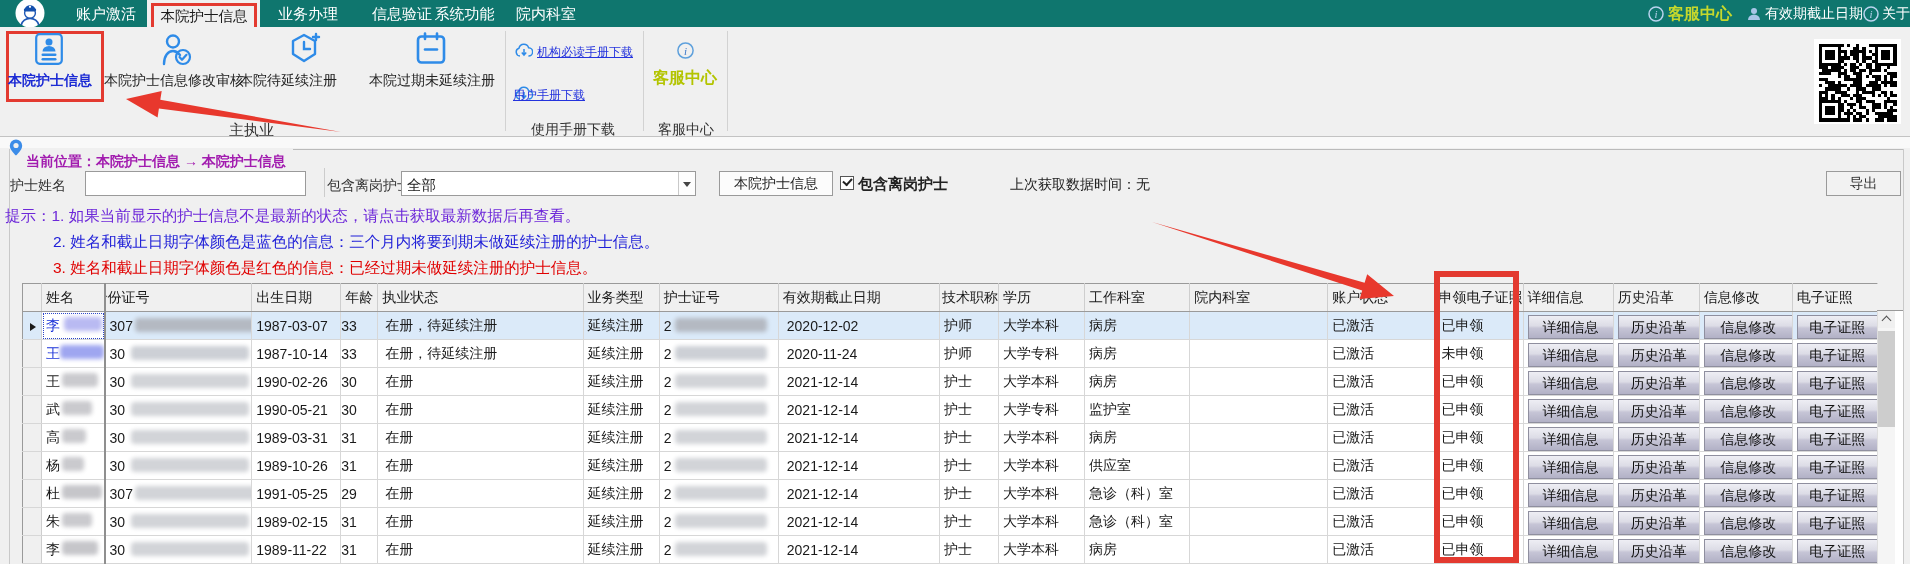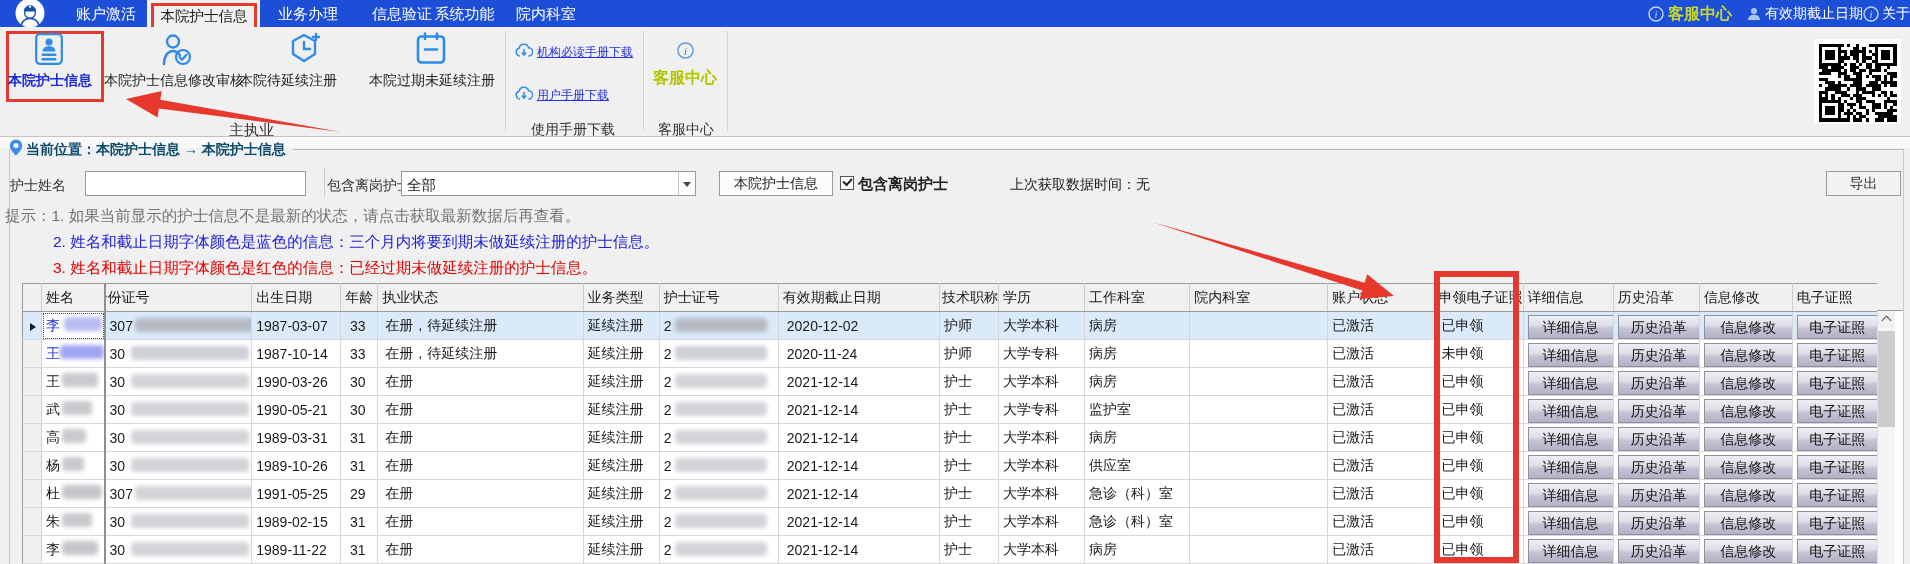--- a/index.html
+++ b/index.html
@@ -1,33 +1,33 @@
 <!DOCTYPE html>
 <html><head>
 <meta charset="utf-8">
 <style>
 html,body{margin:0;padding:0;}
 body{width:1910px;height:564px;overflow:hidden;background:#f0f0f0;font-family:"Liberation Sans",sans-serif;position:relative;}
 .abs{position:absolute;}
 
-#topbar{position:absolute;left:0;top:0;width:1910px;height:27px;background:#1d4ed8;}
+#topbar{position:absolute;left:0;top:0;width:1910px;height:27px;background:#0f766e;}
 .menuitem{position:absolute;top:0;height:27px;line-height:27px;color:#fff;font-size:15px;}
 #tabbg{position:absolute;left:147px;top:0;width:113px;height:27px;background:#f0f0f0;}
 #tab{position:absolute;left:151px;top:3px;width:100px;height:21px;background:#f0f0f0;border:3.5px solid #e33a30;color:#1a1a1a;font-size:14.5px;text-align:center;line-height:21px;}
 .topright{position:absolute;top:0;height:27px;line-height:27px;color:#fff;font-size:15px;}
 
 #toolbar{position:absolute;left:0;top:27px;width:1910px;height:109px;background:#f0f0f0;border-bottom:1px solid #c3c3c3;}
 .tlabel{position:absolute;top:45px;font-size:14px;color:#222;white-space:nowrap;}
 .vsep{position:absolute;top:4px;height:100px;width:1px;background:#d2d2d2;}
 .dlink{position:absolute;font-size:12px;color:#2433dd;text-decoration:underline;white-space:nowrap;}
 .glabel{position:absolute;top:94px;font-size:14px;color:#333;white-space:nowrap;}
 #redbox1{position:absolute;left:6px;top:4px;width:92px;height:65px;border:3px solid #e33a30;}
 
 #locrow{position:absolute;left:0;top:136px;width:1910px;height:28px;}
-#loctext{position:absolute;left:26px;top:5px;font-size:14px;font-weight:bold;color:#0c4a6e;white-space:nowrap;}
+#loctext{position:absolute;left:26px;top:17px;font-size:14px;font-weight:bold;color:#a21caf;white-space:nowrap;}
 #legendline{position:absolute;left:293px;top:13px;width:1610px;height:1px;background:#bbb;}
 #leftborder{position:absolute;left:9px;top:149px;width:1px;height:415px;background:#c9c9c9;}
 #rightborder{position:absolute;left:1903px;top:149px;width:1px;height:415px;background:#c9c9c9;}
 
 .flabel{position:absolute;font-size:14px;color:#333;white-space:nowrap;}
 #inp1{position:absolute;left:85px;top:171px;width:219px;height:23px;background:#fff;border:1px solid #9a9a9a;}
 #sel1{position:absolute;left:401px;top:171px;width:293px;height:23px;background:#fff;border:1px solid #9a9a9a;}
 #sel1 .txt{position:absolute;left:5px;top:4px;font-size:14.5px;color:#222;}
 #sel1 .arr{position:absolute;right:0;top:0;width:16px;height:23px;border-left:1px solid #c9c9c9;background:#fdfdfd;}
 #sel1 .arr:after{content:"";position:absolute;left:4px;top:10px;border:4.5px solid transparent;border-top:5px solid #444;}
@@ -40,21 +40,21 @@
 .hint{position:absolute;font-size:15.5px;white-space:nowrap;}
 
 #grid{position:absolute;left:22px;top:283px;border-collapse:collapse;table-layout:fixed;background:#fff;width:1856px;}
 #grid th{background:#f0f0f0;font-weight:normal;font-size:14px;color:#1a1a1a;text-align:left;padding:0 0 0 4px;height:27px;border-right:1px solid #cecece;border-bottom:1px solid #9a9a9a;overflow:hidden;white-space:nowrap;}
 #grid td{font-size:14px;color:#1a1a1a;padding:0 0 0 4px;height:27px;border-right:1px solid #d7d7d7;border-bottom:1px solid #d7d7d7;overflow:hidden;white-space:nowrap;background:#fff;position:relative;}
 #grid{border:1px solid #9a9a9a;}
 #grid .gut{background:#f0f0f0;border-right:1px solid #cecece;}
 #grid tr.sel td{background:#dbeaf9;}
 #grid tr.sel td.namecell{background:#fff;outline:1px dotted #2a44c8;outline-offset:-2px;}
 #grid td.dk, #grid th.dk{border-right:2px solid #8f8f8f;}
-#grid td.num{text-align:center;padding:0 3px 0 0;}
+#grid td.num{text-align:left;padding:0 3px 0 0;}
 .bluetxt{color:#1830d8;}
 .blob{display:inline-block;vertical-align:middle;border-radius:4px;filter:blur(2px);height:14px;margin-top:-3px;}
 .abtn{display:block;margin:2px auto 0 auto;height:22px;border:1px solid #8f8f9f;background:linear-gradient(#eeeef4 0%,#dcdce6 45%,#c6c5d6 55%,#b2b1c6 100%);font-size:14px;color:#111;text-align:center;line-height:22px;}
 
 #vsb{position:absolute;left:1877px;top:311px;width:17px;height:253px;background:#f5f5f5;border-left:1px solid #dedede;}
 #vsb .up{position:absolute;left:0;top:0;width:17px;height:17px;background:#f0f0f0;}
 #vsb .up:after{content:"";position:absolute;left:4.5px;top:6px;width:6px;height:6px;border-left:1.6px solid #505050;border-top:1.6px solid #505050;transform:rotate(45deg);}
 #vsb .thumb{position:absolute;left:0;top:20px;width:17px;height:96px;background:#cdcdcd;}
 
 #anno{position:absolute;left:0;top:0;width:1910px;height:564px;pointer-events:none;}
@@ -134,21 +134,21 @@
 
   <svg class="abs" style="left:515px;top:16px" width="18" height="15" viewBox="0 0 18 15">
     <path d="M5 13 a4 4 0 0 1 -1 -7.8 a5 5 0 0 1 9.6 -0.5 a3.6 3.6 0 0 1 -0.2 8.3" fill="none" stroke="#2e8be8" stroke-width="1.5"></path>
     <path d="M9 6 v6 M6.8 9.6 L9 12.2 L11.2 9.6" fill="none" stroke="#2e8be8" stroke-width="1.5"></path>
   </svg>
   <div class="dlink" style="left:537px;top:17px">机构必读手册下载</div>
   <svg class="abs" style="left:515px;top:59px" width="18" height="15" viewBox="0 0 18 15">
     <path d="M5 13 a4 4 0 0 1 -1 -7.8 a5 5 0 0 1 9.6 -0.5 a3.6 3.6 0 0 1 -0.2 8.3" fill="none" stroke="#2e8be8" stroke-width="1.5"></path>
     <path d="M9 6 v6 M6.8 9.6 L9 12.2 L11.2 9.6" fill="none" stroke="#2e8be8" stroke-width="1.5"></path>
   </svg>
-  <div class="dlink" style="left:537px;top:60px">用户手册下载</div>
+  <div class="dlink" style="left:513px;top:60px">用户手册下载</div>
   <div class="glabel" style="left:531px">使用手册下载</div>
   <div class="vsep" style="left:643px"></div>
 
   <svg class="abs" style="left:677px;top:15px" width="17" height="17" viewBox="0 0 17 17">
     <circle cx="8.5" cy="8.5" r="7.6" fill="none" stroke="#5ea0dc" stroke-width="1.5"></circle>
     <text x="8.5" y="13" text-anchor="middle" font-size="11" font-style="italic" font-family="Liberation Serif,serif" fill="#3c78c8">i</text>
   </svg>
   <div class="abs" style="left:653px;top:41px;font-size:16px;font-weight:bold;color:#b3c400">客服中心</div>
   <div class="glabel" style="left:658px">客服中心</div>
   <div class="vsep" style="left:727px"></div>
@@ -455,21 +455,21 @@
 <div id="sel1">
     <span class="txt">全部</span>
     <span class="arr"></span>
   </div>
 <div id="btn1">本院护士信息</div>
 <div id="chk"></div>
 <div id="chklabel">包含离岗护士</div>
 <div id="lasttime">上次获取数据时间：无</div>
 <div id="btnexport">导出</div>
 
-<div class="hint" style="left:5px;top:206px;color:#737373">提示：1. 如果当前显示的护士信息不是最新的状态，请点击获取最新数据后再查看。</div>
+<div class="hint" style="left:5px;top:206px;color:#6d28d9">提示：1. 如果当前显示的护士信息不是最新的状态，请点击获取最新数据后再查看。</div>
 <div class="hint" style="left:53px;top:232px;color:#2020d8">2. 姓名和截止日期字体颜色是蓝色的信息：三个月内将要到期未做延续注册的护士信息。</div>
 <div class="hint" style="left:53px;top:258px;color:#e00000">3. 姓名和截止日期字体颜色是红色的信息：已经过期未做延续注册的护士信息。</div>
 
 <table id="grid" cellspacing="0">
   <colgroup>
     <col style="width:19px">
       <col style="width:63px">
       <col style="width:147px">
       <col style="width:89px">
       <col style="width:37px">
@@ -568,21 +568,21 @@
           <span class="abtn" style="width:87px">信息修改</span>
         </td>
         <td>
           <span class="abtn" style="width:79px">电子证照</span>
         </td>
       </tr>
       <tr>
         <td class="gut"></td>
         <td class="dk namecell"><span>王</span><span class="blob" style="width:36px;background:#cacace;margin-left:2px"></span></td>
         <td>30<span class="blob" style="width:118px;background:#d2d4d8;margin-left:6px"></span></td>
-        <td>1990-03-26</td>
+        <td>1990-02-26</td>
         <td class="num">30</td>
         <td style="padding-left:7px">在册</td>
         <td>延续注册</td>
         <td>2<span class="blob" style="width:92px;background:#d2d4d8;margin-left:4px"></span></td>
         <td style="padding-left:8px">2021-12-14</td>
         <td>护士</td>
         <td>大学本科</td>
         <td>病房</td>
         <td></td>
         <td>已激活</td>

